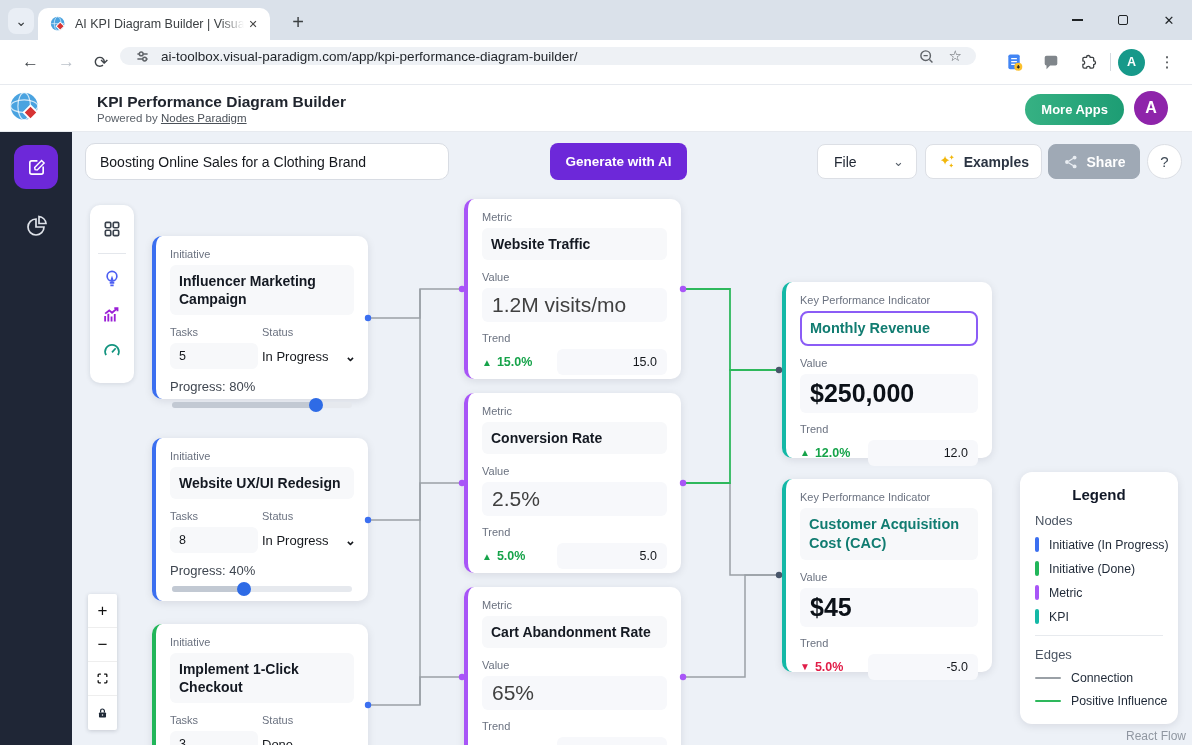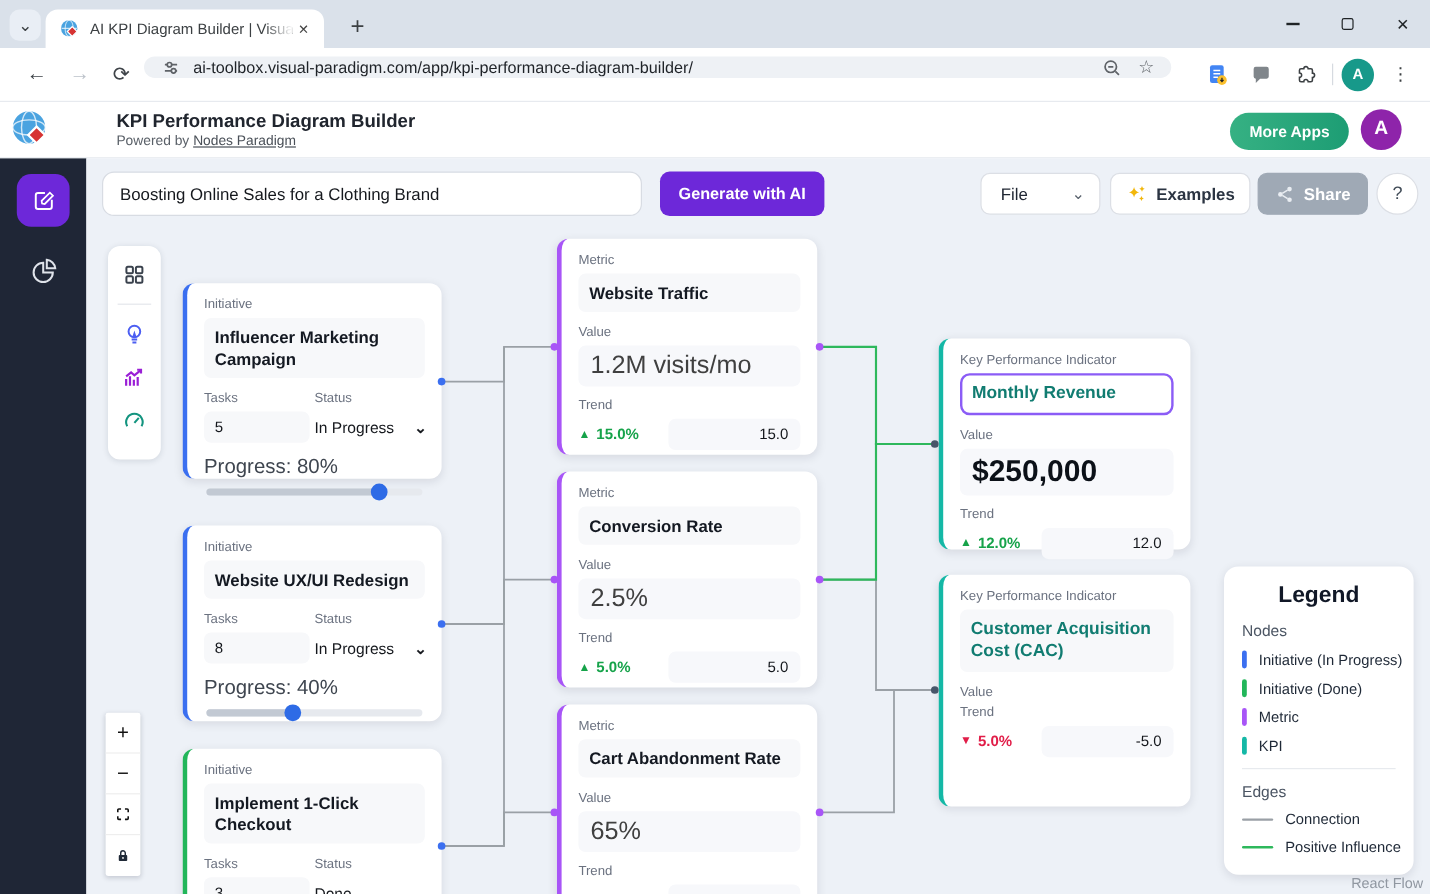--- a/index.html
+++ b/index.html
@@ -45,21 +45,21 @@
 
   
   .app-body { position:relative; height:613px; display:flex; }
   .rail { width:72px; background:#1f2636; flex:0 0 auto; position:relative; }
   .rail-btn-active { position:absolute; left:14px; top:13px; width:44px; height:44px; border-radius:12px; background:#6d28d9; display:flex; align-items:center; justify-content:center; cursor:pointer; }
   .rail-btn { position:absolute; left:24px; top:81px; width:26px; height:26px; display:flex; align-items:center; justify-content:center; cursor:pointer; }
 
   .canvas { position:relative; flex:1; background:#edf1f7; overflow:hidden; }
 
   
-  .prompt-input { position:absolute; left:13px; top:11px; width:450px; height:37px; background:#fff; border:1px solid #d8dce3; border-radius:10px; padding:0 14px; font-size:14px; color:#15181d; display:flex; align-items:center; }
+  .prompt-input { position:absolute; left:13px; top:11px; width:364px; height:37px; background:#fff; border:1px solid #d8dce3; border-radius:10px; padding:0 14px; font-size:14px; color:#15181d; display:flex; align-items:center; }
   .gen-btn { position:absolute; left:478px; top:11px; width:137px; height:37px; background:#6d28d9; border:none; border-radius:8px; color:#fff; font-weight:bold; font-size:13.5px; cursor:pointer; }
   .tb-btn { position:absolute; top:12px; height:35px; background:#fff; border:1px solid #dcdfe5; border-radius:8px; display:flex; align-items:center; font-size:14px; color:#202733; cursor:pointer; }
   .file-btn { left:745px; width:100px; padding:0 12px 0 16px; justify-content:space-between; }
   .file-caret { color:#57606b; font-size:13px; }
   .examples-btn { left:853px; width:117px; padding:0 12px; gap:8px; font-weight:bold; color:#2b3442; }
   .share-btn { left:976px; width:92px; background:#9fa9b5; border-color:#9fa9b5; color:#fff; font-weight:bold; gap:8px; justify-content:center; }
   .help-btn { left:1075px; width:35px; height:35px; border-radius:50%; justify-content:center; font-size:15px; color:#3f4a56; }
 
   
   .palette { position:absolute; left:18px; top:73px; width:44px; height:178px; background:#fff; border-radius:10px; box-shadow:0 1px 5px rgba(20,30,50,.12); display:flex; flex-direction:column; align-items:center; padding-top:14px; gap:14px; }
@@ -86,28 +86,28 @@
   .trend-row { display:flex; align-items:center; }
   .trend { font-size:12.5px; font-weight:bold; display:flex; gap:5px; align-items:center; }
   .trend.up { color:#16a34a; } .trend.down { color:#e11d48; }
   .trend-arrow { font-size:10px; }
   .trend-field { margin-left:auto; width:110px; background:#f7f8fb; border-radius:6px; padding:6px 10px; font-size:12.5px; color:#15181d; text-align:right; }
   .cols { display:flex; margin-bottom:9px; }
   .col { width:50%; }
   .num-field { background:#f7f8fa; border-radius:6px; padding:6px 9px; font-size:12.5px; color:#15181d; width:88px; }
   .status-sel { display:flex; align-items:center; justify-content:space-between; font-size:13px; color:#15181d; padding:6px 2px 6px 0; cursor:pointer; width:96px; }
   .sel-caret { font-weight:bold; color:#15181d; font-size:13px; }
-  .prog-label { font-size:17px; color:#3f4650; margin:2px 0 8px; }
+  .prog-label { font-size:13px; color:#3f4650; margin:2px 0 8px; }
   .slider { position:relative; height:6px; border-radius:3px; background:#e6e9ee; margin:6px 2px 4px; cursor:pointer; }
   .slider-fill { position:absolute; left:0; top:0; bottom:0; border-radius:3px; background:#c2c9d3; }
   .slider-thumb { position:absolute; top:50%; width:14px; height:14px; border-radius:50%; background:#2e6be6; transform:translate(-50%,-50%); }
 
   
   .legend { position:absolute; left:948px; top:340px; width:158px; background:#fff; border-radius:12px; box-shadow:0 2px 8px rgba(15,23,42,.10); padding:14px 15px 16px; z-index:4; }
-  .lg-title { text-align:center; font-size:19px; font-weight:bold; color:#111827; margin-bottom:10px; }
+  .lg-title { text-align:center; font-size:15px; font-weight:bold; color:#111827; margin-bottom:10px; }
   .lg-sec { font-size:13px; color:#4b5563; margin-bottom:9px; }
   .lg-item { display:flex; align-items:center; gap:10px; margin-bottom:9px; }
   .lg-bar { width:4px; height:15px; border-radius:2px; flex:0 0 auto; }
   .lg-item span { font-size:12.3px; color:#1f2937; white-space:nowrap; }
   .lg-div { height:1px; background:#e7eaee; margin:11px 0; }
   .lg-line { width:26px; height:2px; border-radius:1px; flex:0 0 auto; }
 
   .attribution { position:absolute; right:6px; bottom:2px; font-size:12px; color:#9097a1; z-index:5; }
 </style>
 </head>
@@ -458,20 +458,21 @@
             <span>12.0%</span>
           </span>
         <span class="trend-field">12.0</span>
       </div>
     </div>
 
     <div class="card" style="left: 710px; top: 347px; width: 210px; height: 193px; border-left-color: rgb(20, 184, 166);">
       <div class="k-label">Key Performance Indicator</div>
       <div class="t-field kpi-title">Customer Acquisition Cost (CAC)</div>
       <div class="k-label">Value</div>
+      <div class="v-field kpi-value">$45</div>
       <div class="k-label">Trend</div>
       <div class="trend-row">
         <span class="trend down">
             <span class="trend-arrow">▼</span>
             <span>5.0%</span>
           </span>
         <span class="trend-field">-5.0</span>
       </div>
     </div>
 

